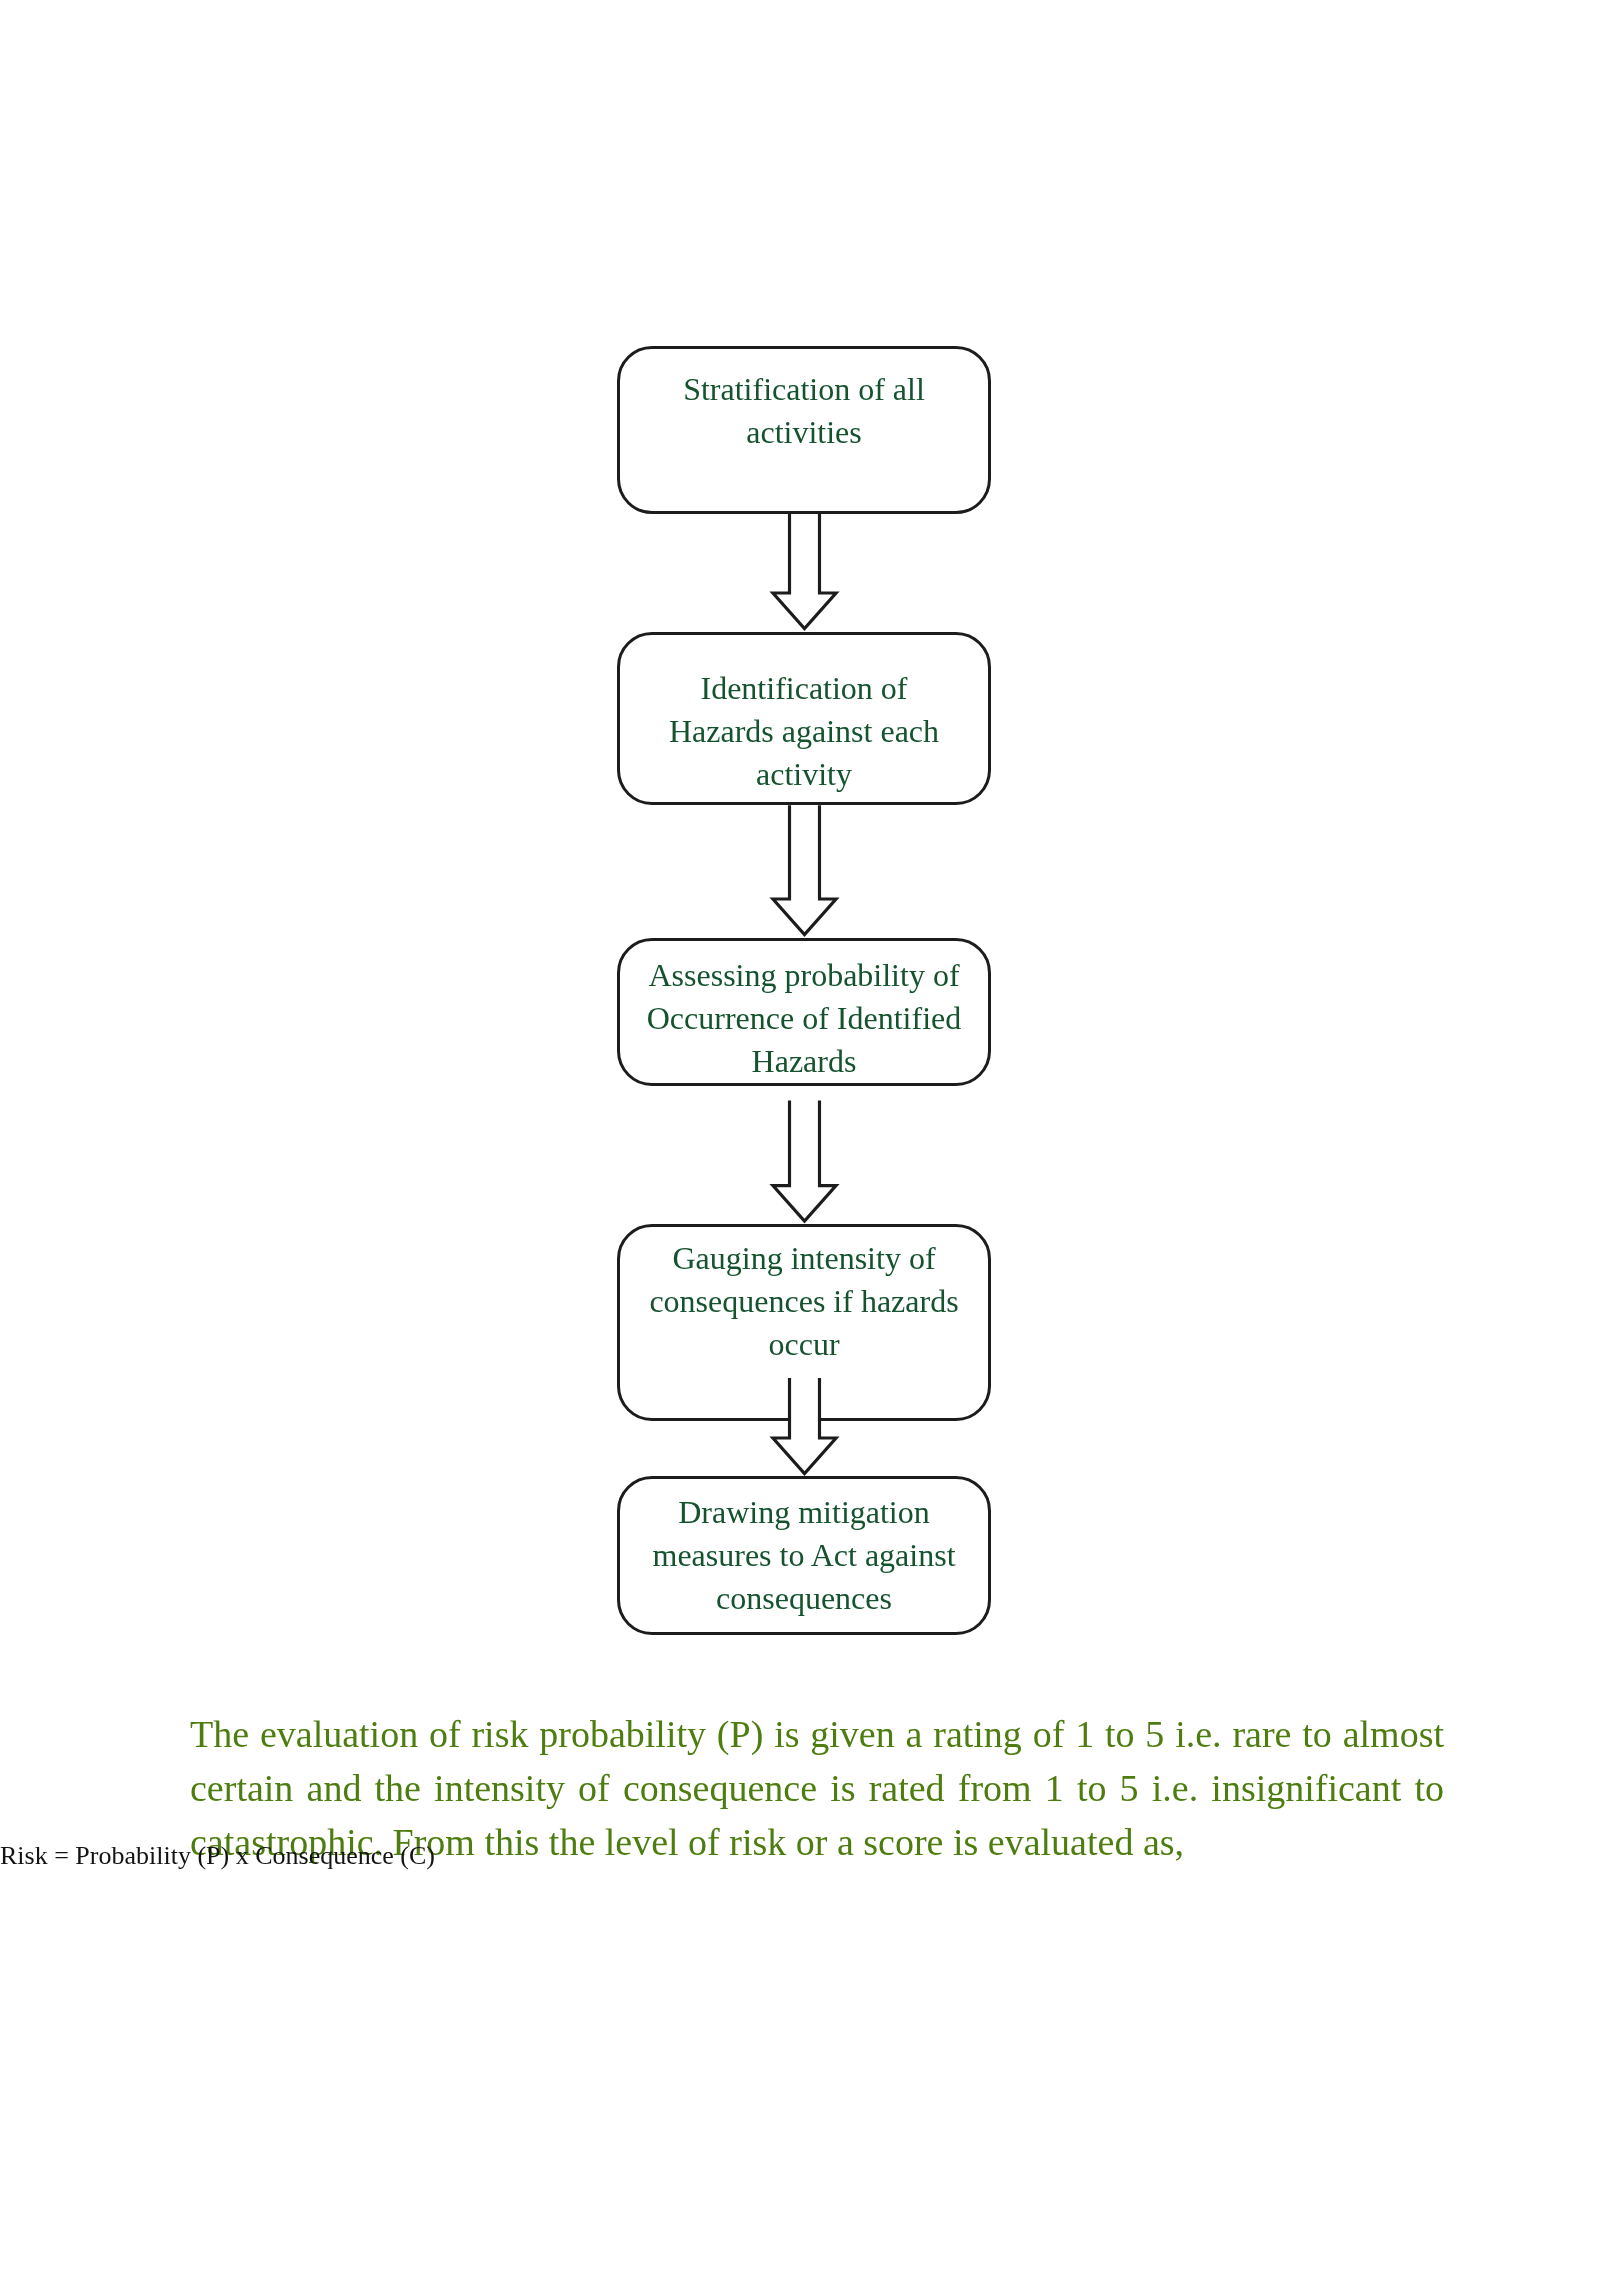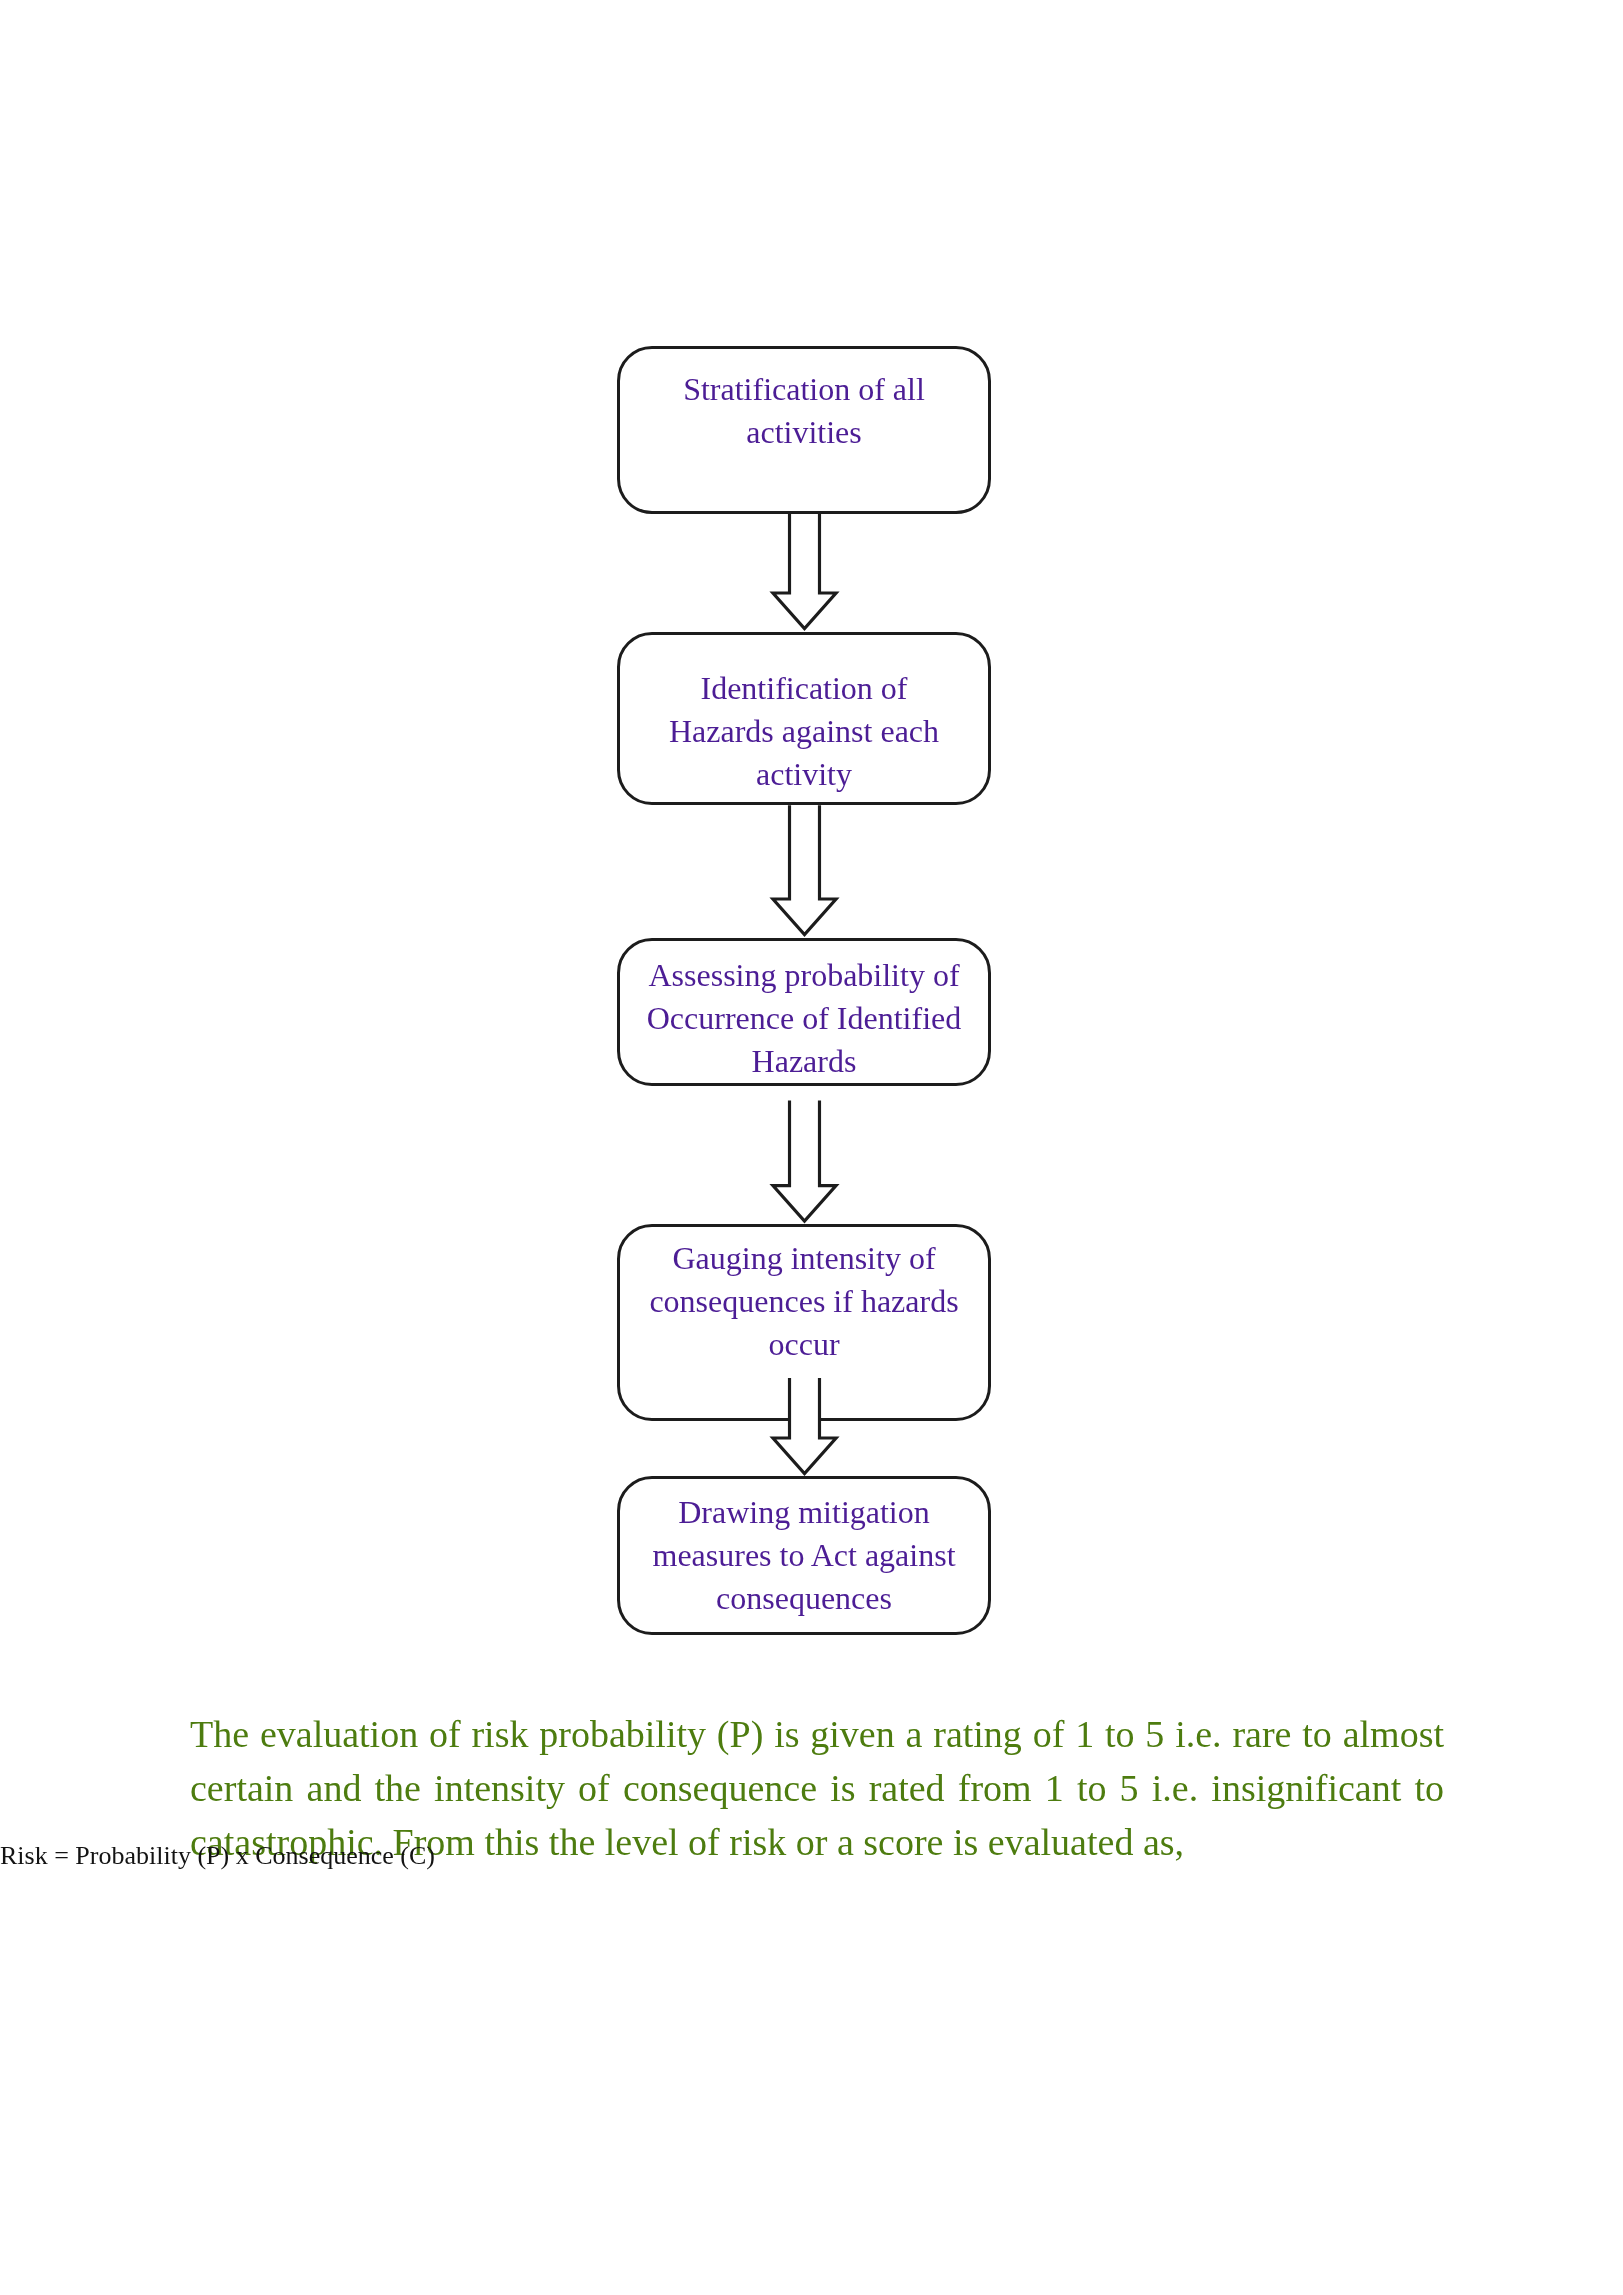--- a/index.html
+++ b/index.html
@@ -24,21 +24,21 @@
     border: 3.2px solid #1c1c1c;
     border-radius: 35px;
     background: #ffffff;
     text-align: center;
   }
   .flow-node .label {
     display: block;
     white-space: pre-line;
     font-size: 32px;
     line-height: 43px;
-    color: #4c1d95;
+    color: #14532d;
     padding: 0 3.2px;
   }
   .n1 { top: 346px;  height: 168px; padding-top: 19px; }
   .n2 { top: 632px;  height: 173px; padding-top: 32px; }
   .n3 { top: 938px; height: 148px; padding-top: 12.7px; }
   .n4 { top: 1224px; height: 197px; padding-top: 10.3px; }
   .n5 { top: 1476px; height: 159px; padding-top: 12px; }
   .flow-arrow {
     position: absolute;
     left: 769px;

